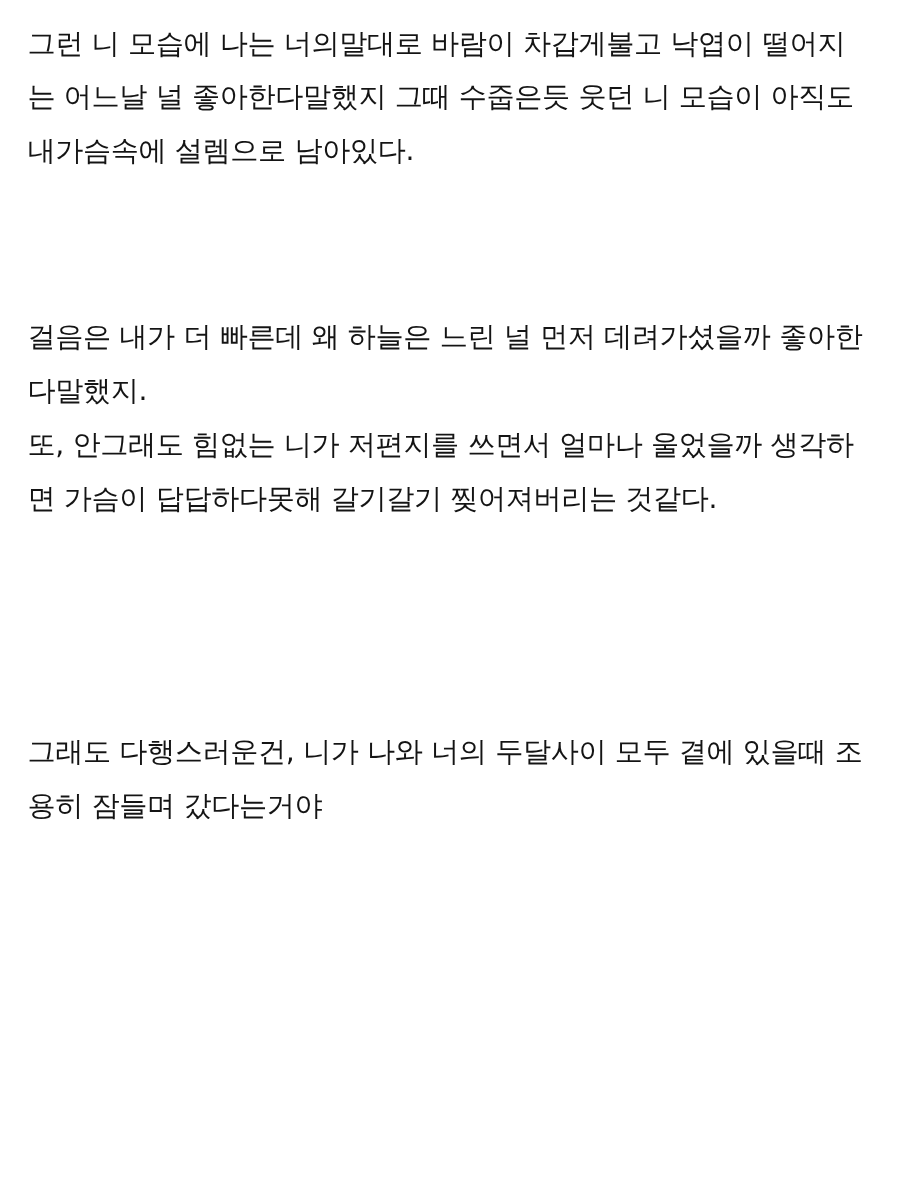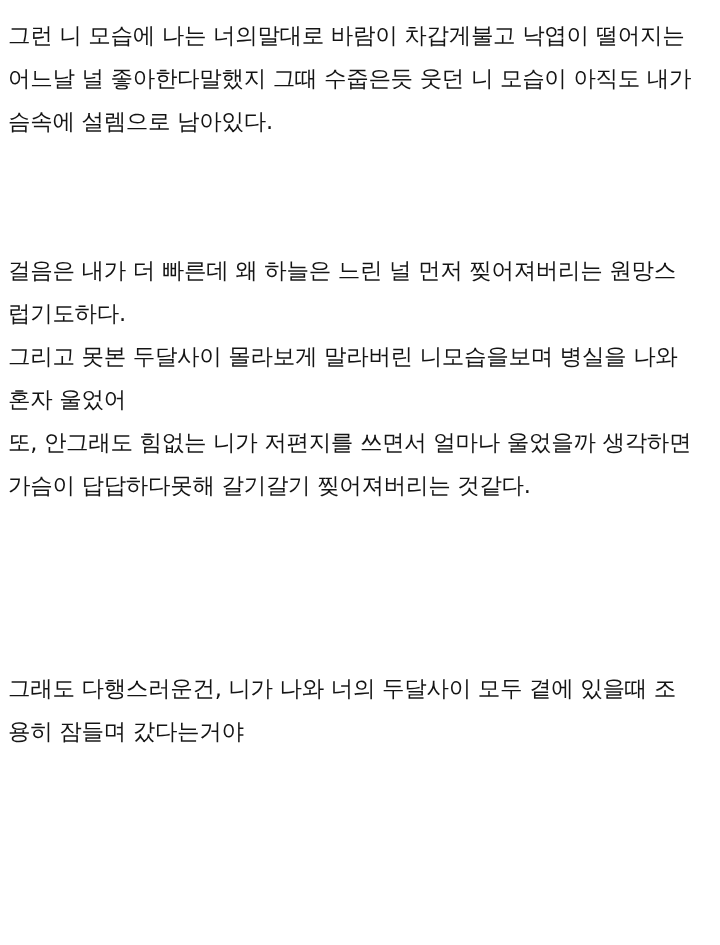--- a/index.html
+++ b/index.html
@@ -11,21 +11,21 @@
     width: 720px;
     height: 945px;
     overflow: hidden;
     font-family: "DejaVu Sans", "Liberation Sans", sans-serif;
     color: #1a1a1a;
   }
   .page {
     box-sizing: border-box;
     width: 720px;
     height: 945px;
-    padding: 14px 22px 0 8px;
+    padding: 14px 22px 0 22px;
     background: #ffffff;
   }
   .block {
     font-size: 22.5px;
     line-height: 43px;
     letter-spacing: -0.3px;
     color: #141414;
     white-space: pre-wrap;
     word-break: break-all;
   }
@@ -41,21 +41,20 @@
 </style>
 </head>
 <body>
 
 <div class="page">
 
   <div class="block para">그런 니 모습에 나는 너의말대로 바람이 차갑게불고 낙엽이 떨어지는 어느날 널 좋아한다말했지 그때 수줍은듯 웃던 니 모습이 아직도 내가슴속에 설렘으로 남아있다.</div>
 
   <div class="gap-lg"></div>
 
-  <div class="block para">걸음은 내가 더 빠른데 왜 하늘은 느린 널 먼저 찢어져버리는 원망스럽기도하다.</div>
-  <div class="block para">그리고 못본 두달사이 몰라보게 말라버린 니모습을보며 병실을 나와 혼자 울었어</div>
+  <div class="block para">걸음은 내가 더 빠른데 왜 하늘은 느린 널 먼저 데려가셨을까 좋아한다말했지.</div>
   <div class="block para">또, 안그래도 힘없는 니가 저편지를 쓰면서 얼마나 울었을까 생각하면 가슴이 답답하다못해 갈기갈기 찢어져버리는 것같다.</div>
 
   <div class="gap-xl"></div>
 
   <div class="block para">그래도 다행스러운건, 니가 나와 너의 두달사이 모두 곁에 있을때 조용히 잠들며 갔다는거야</div>
 
 </div>
 
 </body></html>

